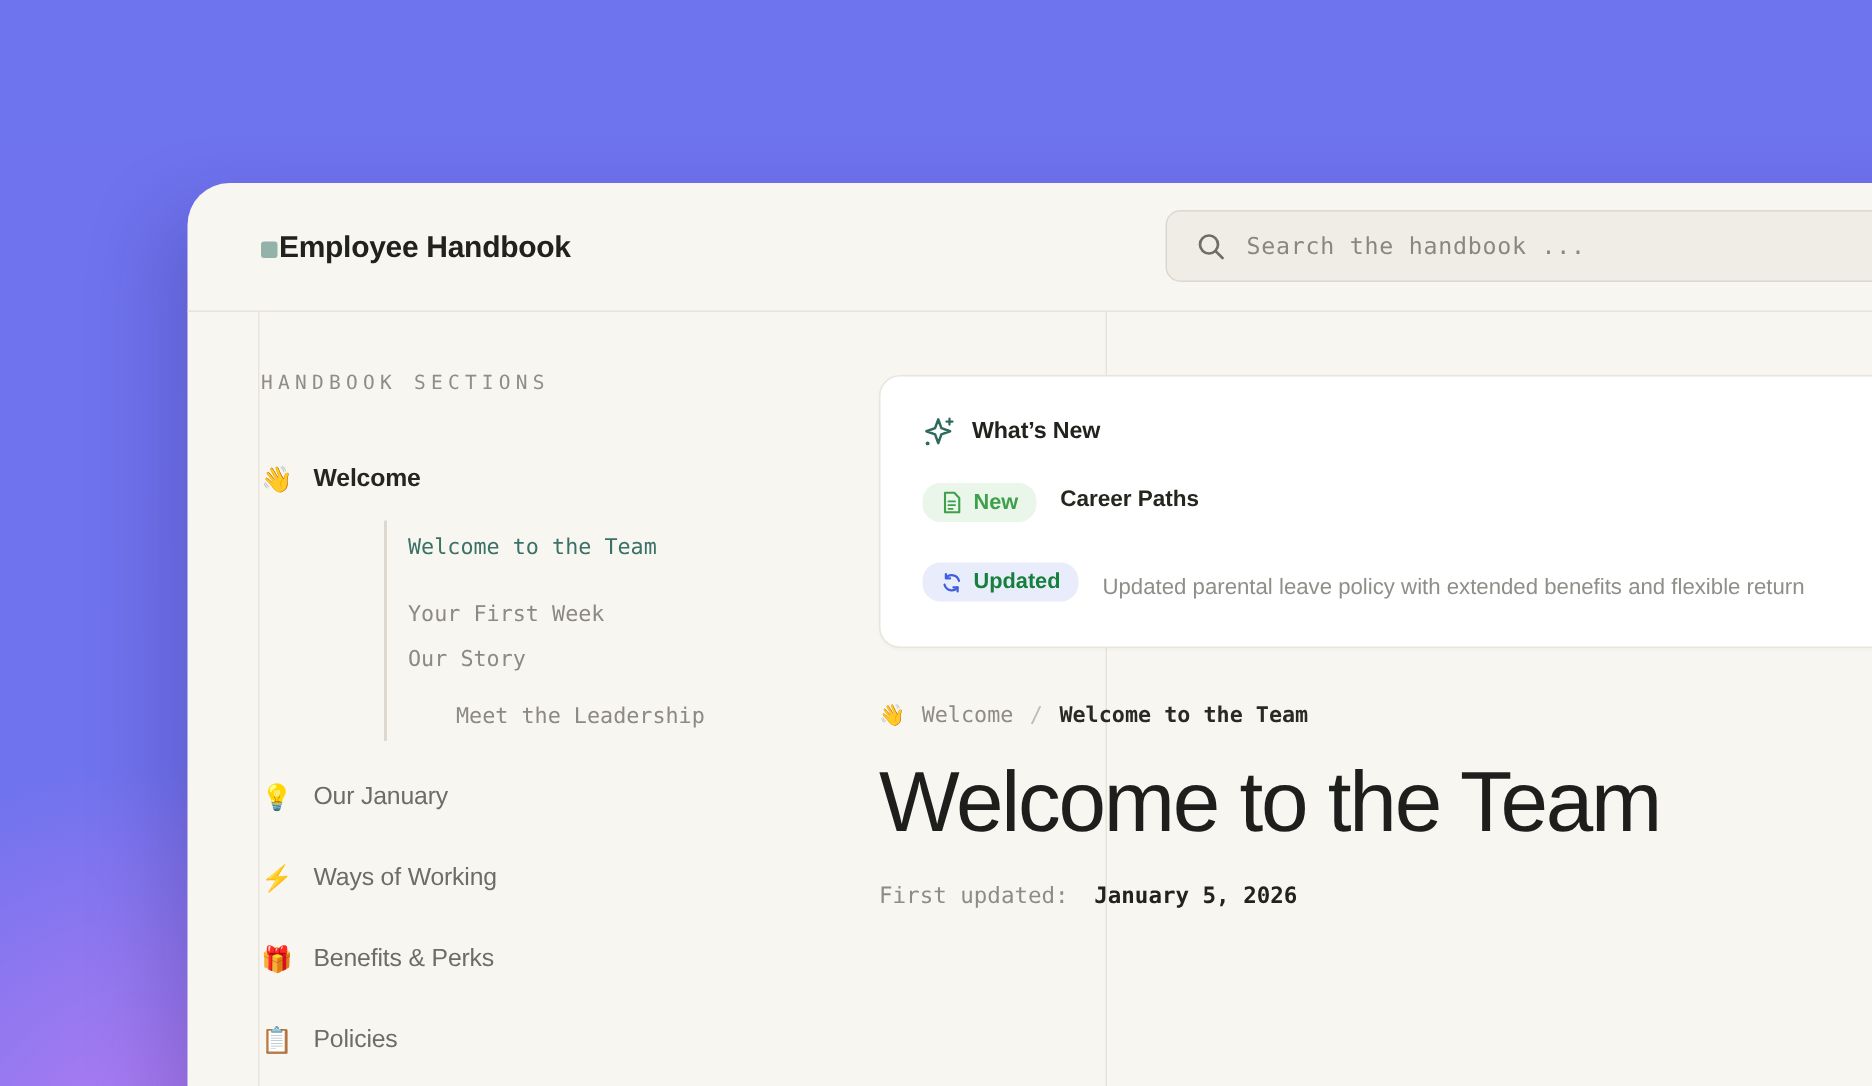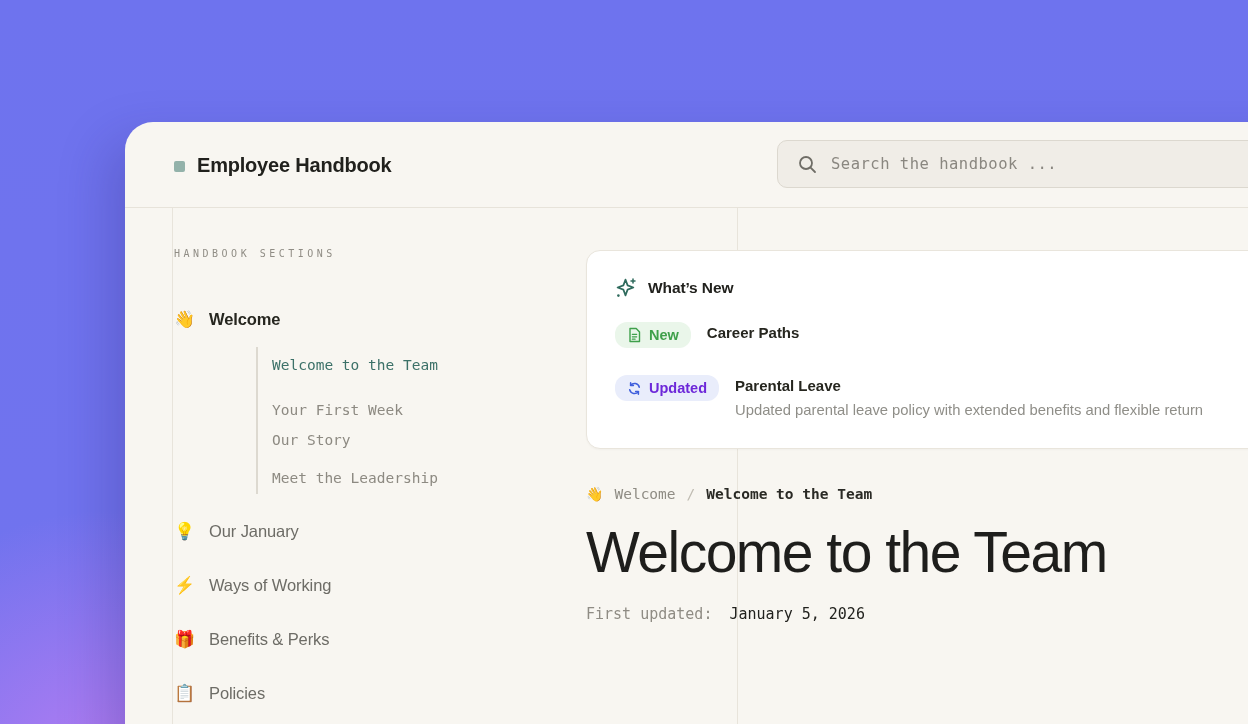--- a/index.html
+++ b/index.html
@@ -22,21 +22,21 @@
     box-shadow:-18px 18px 50px rgba(40,30,110,.22);
   }
 
   
   .app-header{
     position:absolute; top:0; left:0; right:0; height:86px;
     border-bottom:1px solid #e7e3da;
   }
   .brand{
     position:absolute; left:49px; top:0; height:86px;
-    display:flex; align-items:center; gap:12px;
+    display:flex; align-items:center; gap:1px;
   }
   .brand-square{ width:11px; height:11px; border-radius:2px; background:#93b2aa; margin-top:2px; }
   .brand-title{ font-size:20px; font-weight:600; color:#21211d; letter-spacing:-.2px; }
   .search-box{
     position:absolute; left:652px; top:18px; height:48px; width:660px;
     background:#f0ede7; border:1px solid #dcd8cf; border-radius:10px;
     display:flex; align-items:center; gap:14px; padding:0 20px;
   }
   .search-box svg{ flex:0 0 auto; }
   .search-input{
@@ -49,21 +49,21 @@
   
   .app-body{ position:absolute; top:86px; left:0; right:0; bottom:0; }
   .rule-v{ position:absolute; top:0; bottom:0; width:1px; background:#e8e4db; z-index:0; }
   .rule-v.r1{ left:47px; } .rule-v.r2{ left:612px; }
 
   
   .sidebar{ position:absolute; left:49px; top:0; width:500px; z-index:1; }
   .side-label{
     position:absolute; top:40px; left:0;
     font-family:"DejaVu Sans Mono","Liberation Mono",monospace;
-    font-size:10px; letter-spacing:3.5px; color:#908d85;
+    font-size:13px; letter-spacing:3.5px; color:#908d85;
   }
   .side-item{
     position:absolute; left:0; display:flex; align-items:center; gap:13px;
     cursor:pointer; white-space:nowrap;
   }
   .side-emoji{ font-size:17px; line-height:1; width:22px; text-align:center; }
   .side-item .lbl{ font-size:16.5px; color:#6d6c66; letter-spacing:-.1px; }
   .side-item.current .lbl{ color:#26261f; font-weight:600; }
   .sub-rail{ position:absolute; left:82px; top:139px; height:147px; width:2px; background:#ddd9d0; }
   .sub-item{
@@ -84,21 +84,21 @@
   .wn-head{ display:flex; align-items:center; gap:11px; margin-bottom:25px; }
   .wn-title{ font-size:15.5px; font-weight:700; color:#22221e; letter-spacing:-.1px; }
   .wn-item{ display:flex; align-items:flex-start; gap:16px; }
   .wn-item + .wn-item{ margin-top:29px; }
   .badge{
     display:inline-flex; align-items:center; gap:7px; flex:0 0 auto;
     padding:5px 12px; border-radius:12px; font-size:14.5px; font-weight:600;
     cursor:default; margin-top:-2px;
   }
   .badge.new{ background:#eaf6ea; color:#3fa04b; }
-  .badge.updated{ background:#e9edfb; color:#6d28d9; }
+  .badge.updated{ background:#e9edfb; color:#15803d; }
   .wn-text{ min-width:0; }
   .wn-item-title{ font-size:15px; font-weight:600; color:#26261f; line-height:1.2; }
   .wn-item-desc{ margin-top:7px; font-size:14.8px; color:#8f8e88; white-space:nowrap; }
 
   .breadcrumb{
     margin-top:37px; display:flex; align-items:center; gap:11px;
     font-family:"DejaVu Sans Mono","Liberation Mono",monospace; font-size:14.5px;
   }
   .bc-emoji{ font-size:14px; line-height:1; }
   .bc-section{ color:#8f8c84; cursor:pointer; }
@@ -107,21 +107,21 @@
 
   .article-title{
     margin-top:21px; font-size:57px; font-weight:500; letter-spacing:-1.5px;
     color:#1e1e1c; line-height:1.05; white-space:nowrap;
   }
   .last-updated{
     margin-top:22px; font-family:"DejaVu Sans Mono","Liberation Mono",monospace;
     font-size:15px; white-space:nowrap;
   }
   .lu-label{ color:#8f8c84; }
-  .lu-value{ color:#22221e; font-weight:400; margin-left:8px; }
+  .lu-value{ color:#22221e; font-weight:700; margin-left:8px; }
 </style>
 </head>
 <body>
 
 <div class="app-card">
 
   <div class="app-header">
     <div class="brand">
       <span class="brand-square"></span>
       <span class="brand-title">Employee Handbook</span>
@@ -144,21 +144,21 @@
 
       <div class="side-item current" style="top:102px;">
         <span class="side-emoji">👋</span>
         <span class="lbl">Welcome</span>
       </div>
 
       <div class="sub-rail"></div>
       <a class="sub-item active" style="top:148px;">Welcome to the Team</a>
       <a class="sub-item" style="top:193px;">Your First Week</a>
       <a class="sub-item" style="top:223px;">Our Story</a>
-      <a class="sub-item" style="top:261px;">Meet the Leadership</a>
+      <a class="sub-item" style="top:261px;margin-left:32px;">Meet the Leadership</a>
 
       <div class="side-item" style="top:314px;">
         <span class="side-emoji">💡</span>
         <span class="lbl">Our January</span>
       </div>
       <div class="side-item" style="top:368px;">
         <span class="side-emoji">⚡</span>
         <span class="lbl">Ways of Working</span>
       </div>
       <div class="side-item" style="top:422px;">
@@ -200,21 +200,20 @@
           <span class="badge updated">
             <svg width="15" height="15" viewBox="0 0 15 15" fill="none">
               <path d="M12.3 6.2 A5 5 0 0 0 3.6 4.3" stroke="#3f5fdc" stroke-width="1.5" stroke-linecap="round" fill="none"></path>
               <path d="M3.6 1.7 v2.8 h2.8" stroke="#3f5fdc" stroke-width="1.5" stroke-linecap="round" stroke-linejoin="round" fill="none"></path>
               <path d="M2.7 8.8 a5 5 0 0 0 8.7 1.9" stroke="#3f5fdc" stroke-width="1.5" stroke-linecap="round" fill="none"></path>
               <path d="M11.4 13.3 v-2.8 h-2.8" stroke="#3f5fdc" stroke-width="1.5" stroke-linecap="round" stroke-linejoin="round" fill="none"></path>
             </svg>
             <span>Updated</span>
           </span>
           <div class="wn-text">
-            <div class="wn-item-title">Parental Leave</div>
             <div class="wn-item-desc">Updated parental leave policy with extended benefits and flexible return</div>
           </div>
         </div>
       </section>
 
       <div class="breadcrumb">
         <span class="bc-emoji">👋</span>
         <span class="bc-section">Welcome</span>
         <span class="bc-sep">/</span>
         <span class="bc-page">Welcome to the Team</span>

